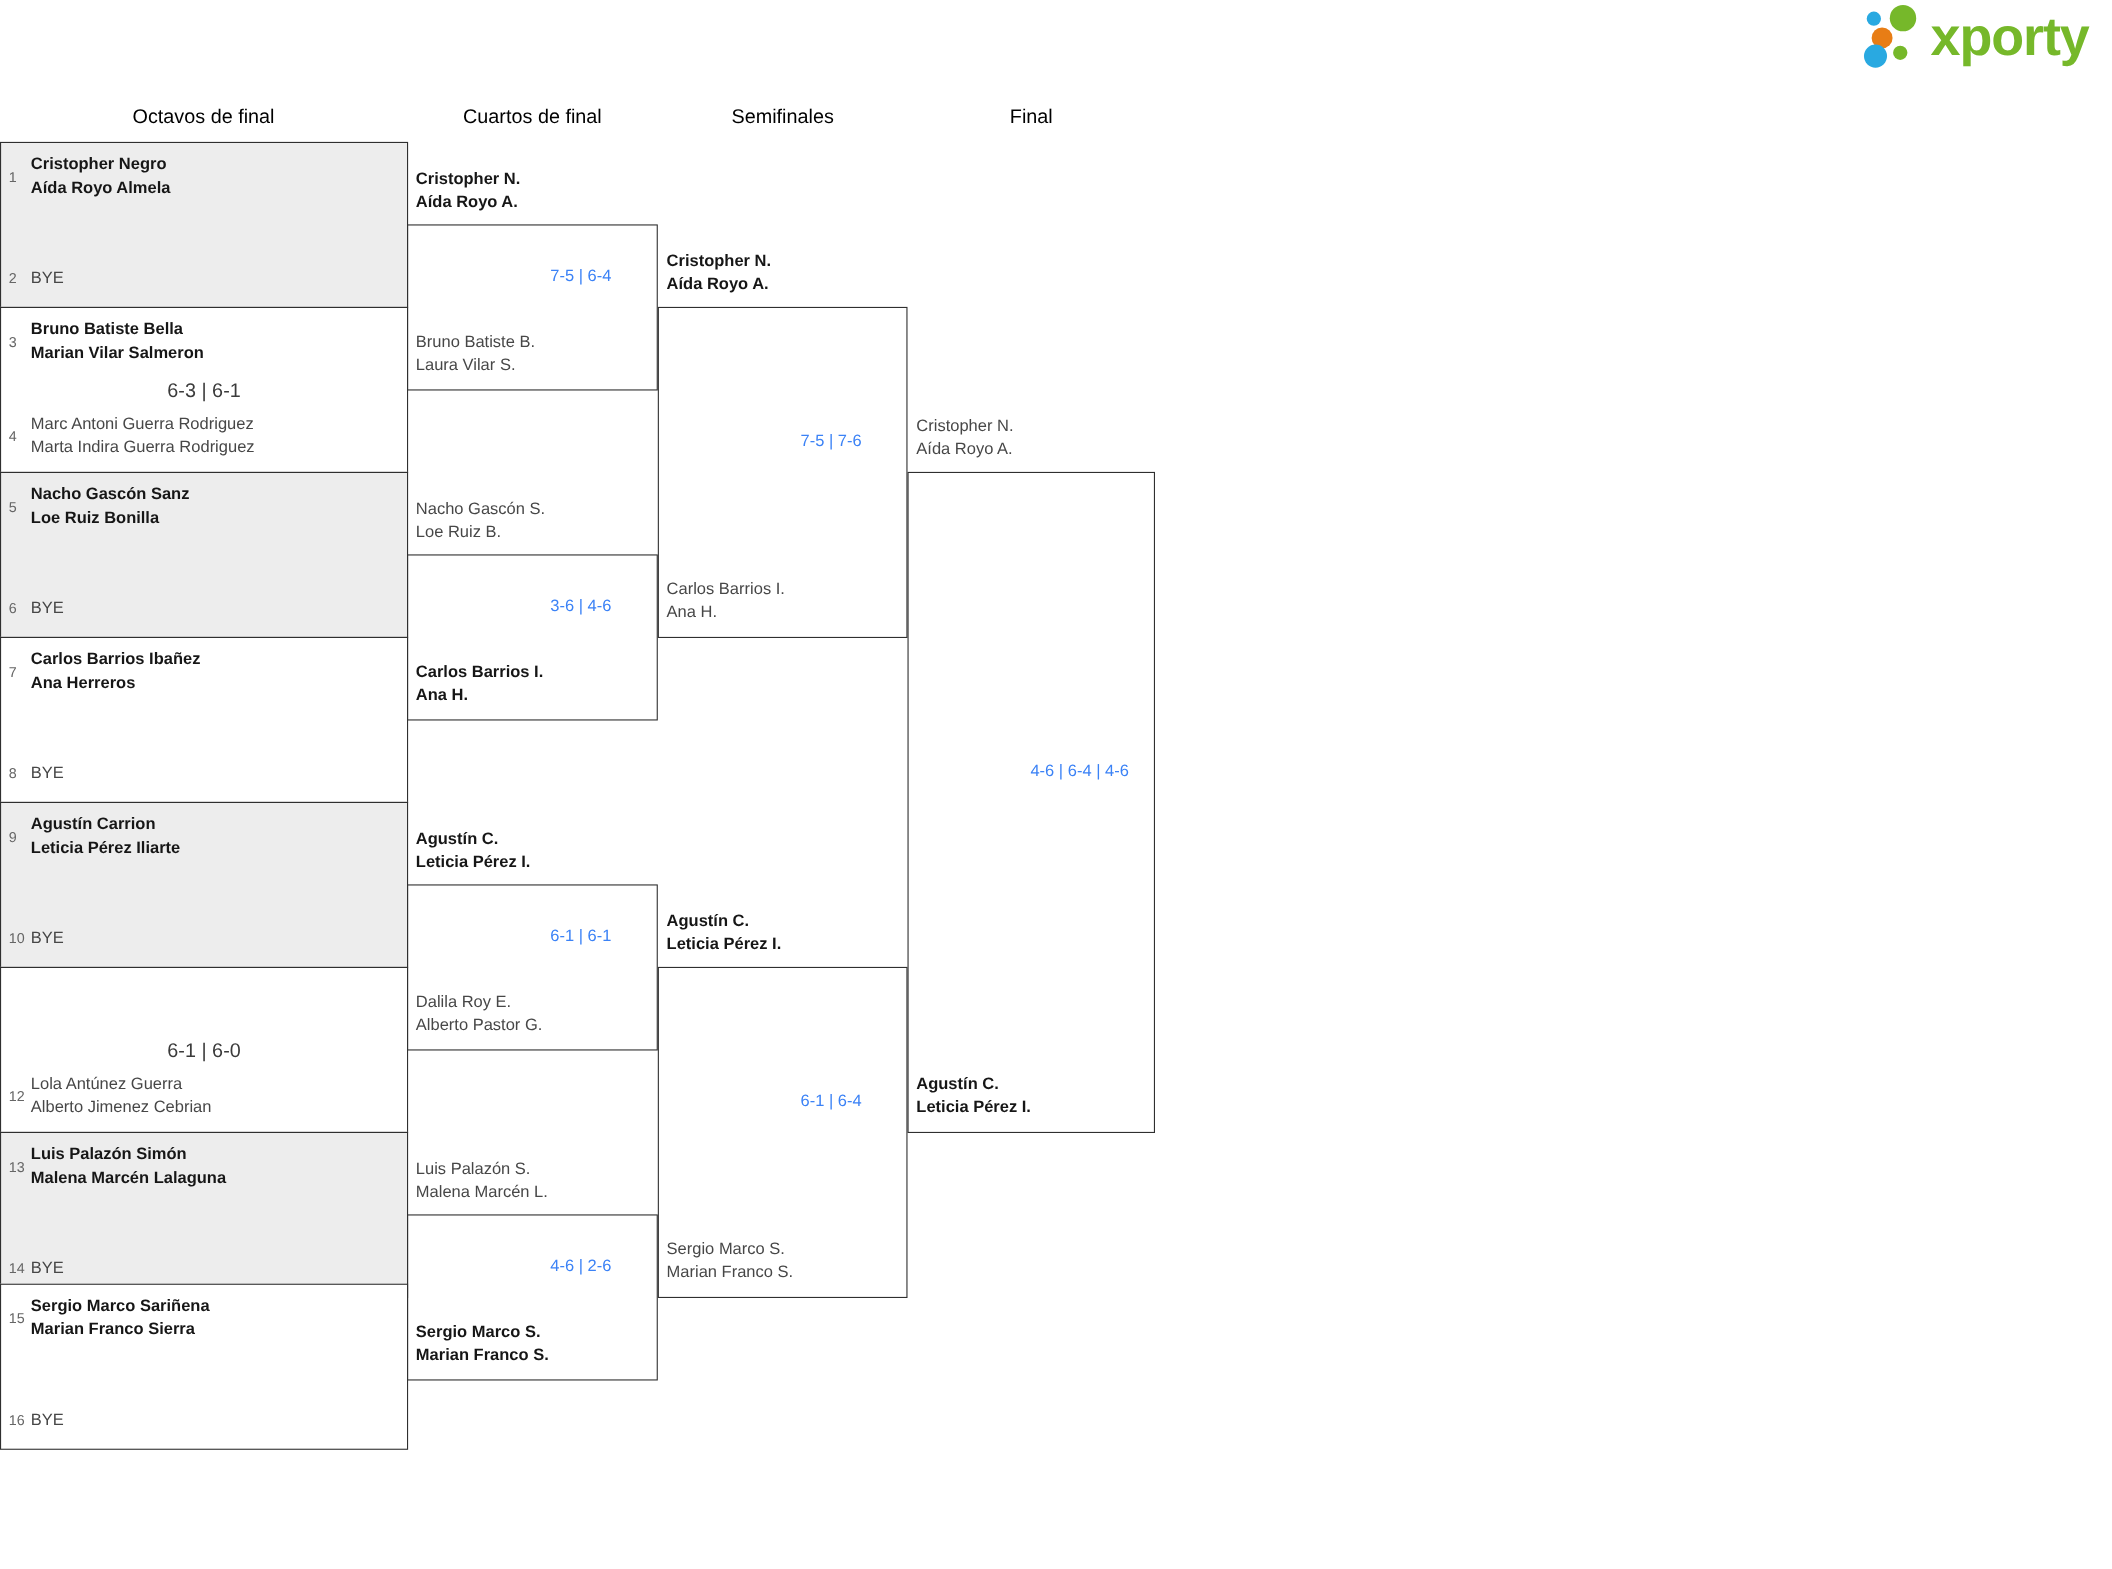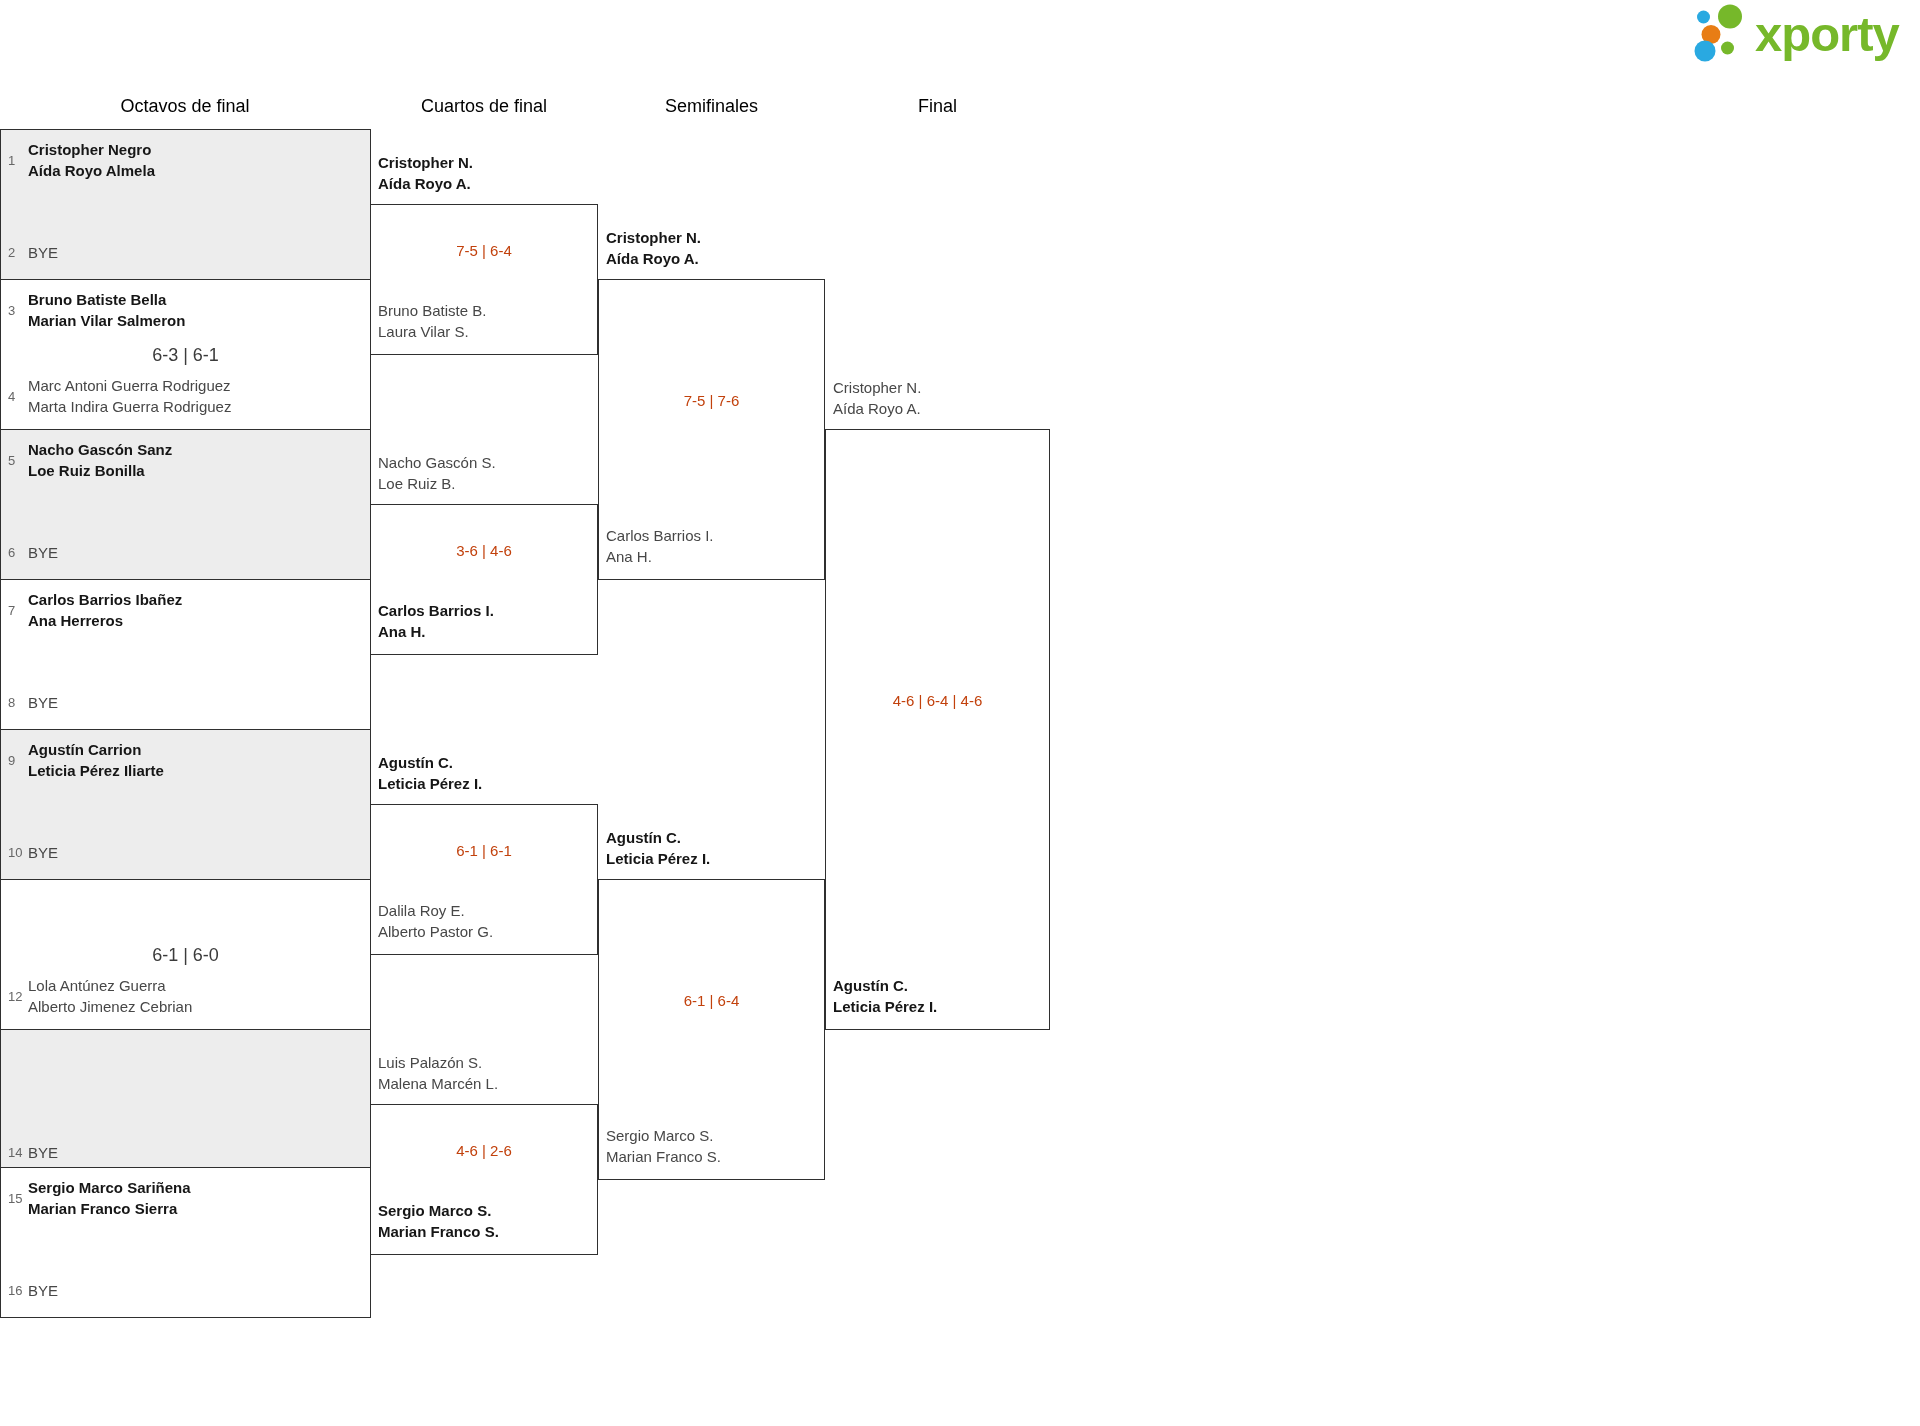--- a/index.html
+++ b/index.html
@@ -21,21 +21,21 @@
   .slotB{bottom:12px;}
   .slotB.bye{bottom:16px;}
   .num{width:20px;margin-left:7px;font-size:13px;color:#666;flex:0 0 auto;}
   .nm{display:block;}
   .l{display:block;font-size:15px;line-height:21px;color:#474747;font-weight:400;}
   .w .l{font-weight:700;color:#161616;}
   .r1score{position:absolute;left:0;top:50%;transform:translateY(-50%);width:100%;text-align:center;font-size:18px;color:#3b3b3b;}
   
   .box{position:absolute;border:1px solid #2f2f2f;box-sizing:border-box;background:transparent;}
   .tm{position:absolute;width:212px;}
-  .sc{position:absolute;text-align:center;font-size:15px;color:#c2410c;}
+  .sc{position:absolute;text-align:center;font-size:15px;color:#3b82f6;margin-left:44px;}
 </style>
 </head>
 <body>
 
 <div class="stage">
 
 
   <div class="logo">
     <svg width="54" height="60" viewBox="0 0 54 60">
       <circle cx="10.5" cy="13" r="6.5" fill="#29a9e1"></circle>
@@ -139,20 +139,27 @@
     <div class="slot slotB">
       <span class="num">12</span>
       <span class="nm">
           <span class="l">Lola Antúnez Guerra</span>
           <span class="l">Alberto Jimenez Cebrian</span>
         </span>
     </div>
   </div>
 
   <div class="r1m shaded" style="top:1029px;">
+    <div class="slot slotA">
+      <span class="num">13</span>
+      <span class="nm w">
+          <span class="l">Luis Palazón Simón</span>
+          <span class="l">Malena Marcén Lalaguna</span>
+        </span>
+    </div>
     <div class="slot slotB bye">
       <span class="num">14</span>
       <span class="nm">
           <span class="l">BYE</span>
         </span>
     </div>
   </div>
 
   <div class="r1m" style="top:1167px;">
     <div class="slot slotA">

